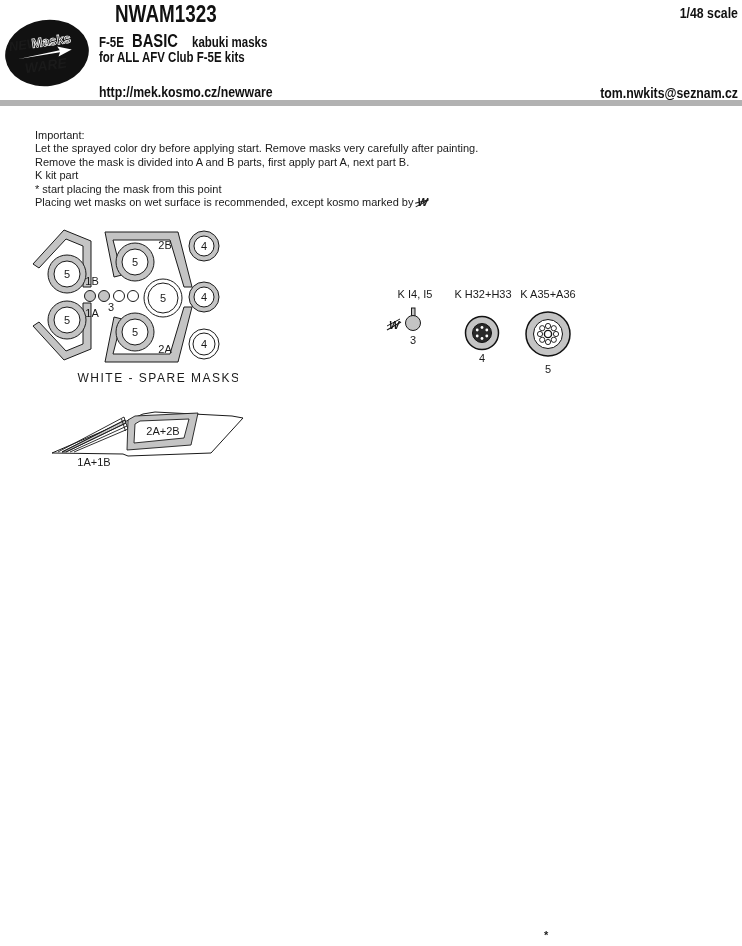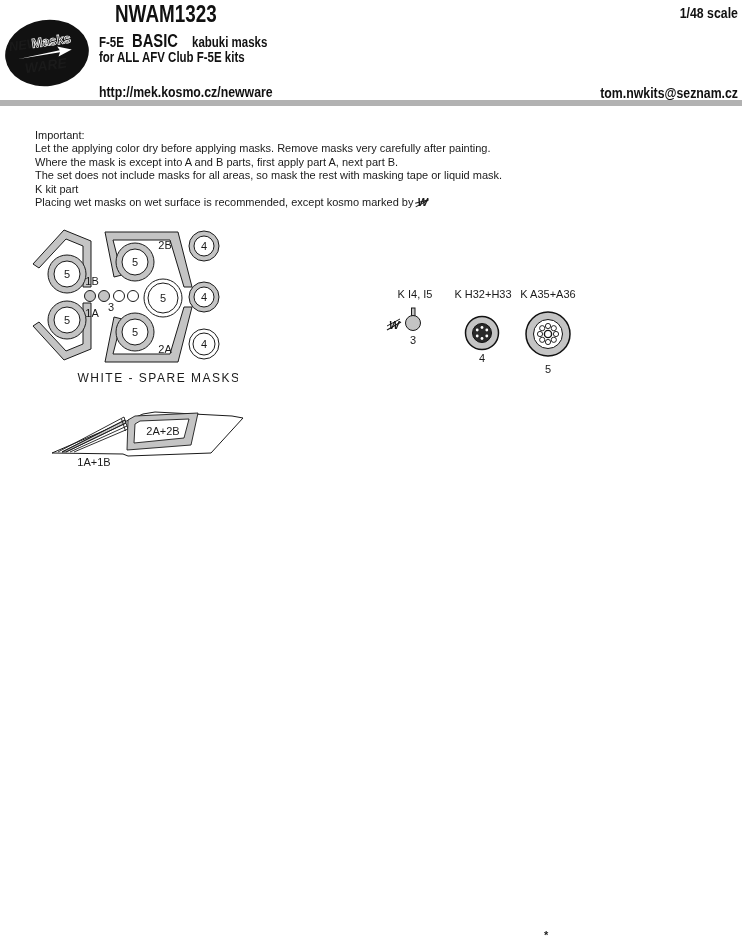--- a/index.html
+++ b/index.html
@@ -56,24 +56,24 @@
   <div class="abs" style="left:99px;top:48px"><span class="cond subtitle">for ALL AFV Club F-5E kits</span></div>
 
   <div class="abs" style="right:4px;top:84px"><span class="cond-r email">tom.nwkits@seznam.cz</span></div>
 
   <div class="abs" style="left:99px;top:83px"><span class="cond url">http://mek.kosmo.cz/newware</span></div>
 
   <div class="divider" style="background:#b2b2b2"></div>
 
   <div class="instr">
     <div class="hd">Important:</div>
-    <div>Let the applying color dry before applying masks. Remove masks very carefully after painting.</div>
-    <div>Where the mask is except into A and B parts, first apply part A, next part B.</div>
-    <div>The set does not include masks for all areas, so mask the rest with masking tape or liquid mask.</div>
+    <div>Let the sprayed color dry before applying start. Remove masks very carefully after painting.</div>
+    <div>Remove the mask is divided into A and B parts, first apply part A, next part B.</div>
     <div>K kit part</div>
+    <div>* start placing the mask from this point</div>
     <div><span>Placing wet masks on wet surface is recommended, except kosmo marked by</span>&nbsp;<span class="nowet">W</span>
     </div>
   </div>
 
   <svg class="abs" style="left:28px;top:225px" width="210" height="165" viewBox="0 0 210 165">
 
     <polygon points="5,39 36,5 63,16 63,62 55,62 55,21 38,14 11,43" fill="#c4c4c4" stroke="#1a1a1a" stroke-width="1"></polygon>
     <polygon points="5,101 36,135 63,124 63,78 55,78 55,119 38,126 11,97" fill="#c4c4c4" stroke="#1a1a1a" stroke-width="1"></polygon>
 
     <path d="M77,7 L150,7 L164,62 L156,62 L142,15 L85,15 L94,50 L86,52 Z" fill="#c4c4c4" stroke="#1a1a1a" stroke-width="1"></path>

